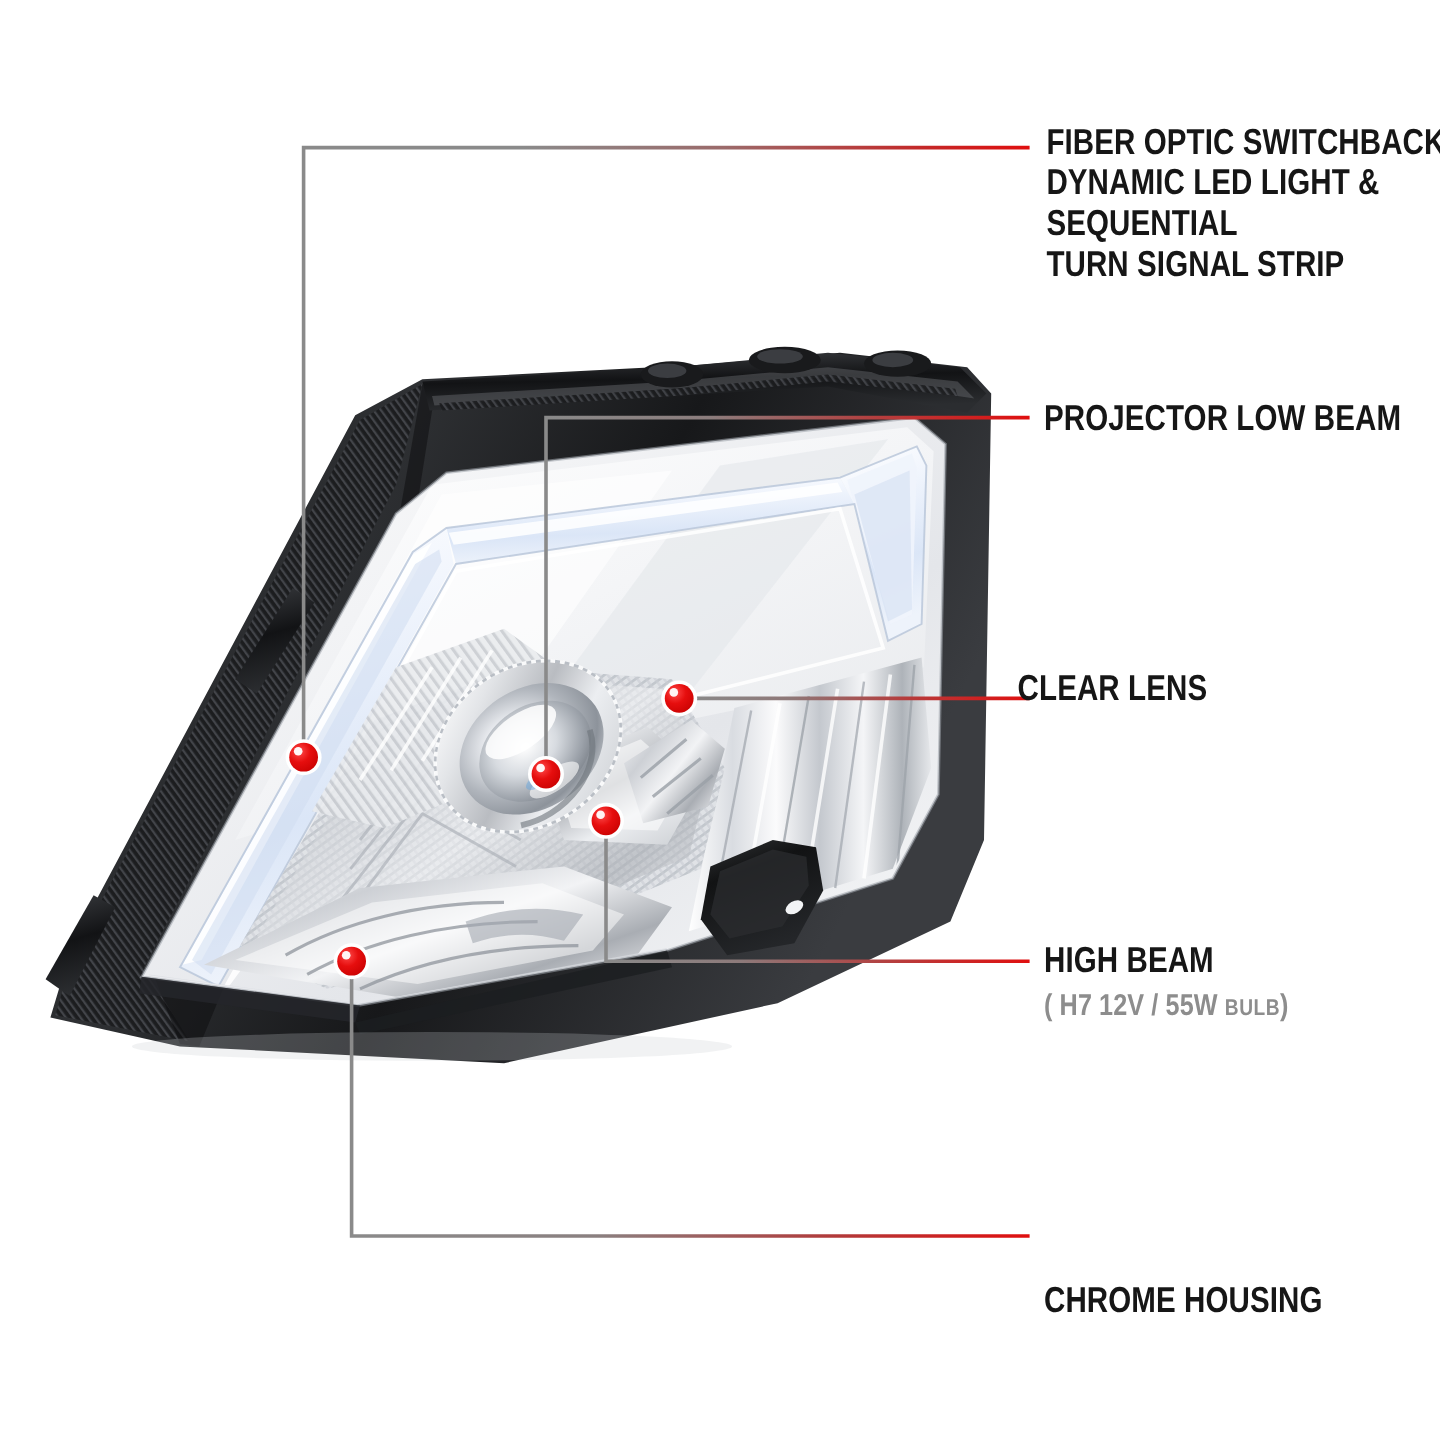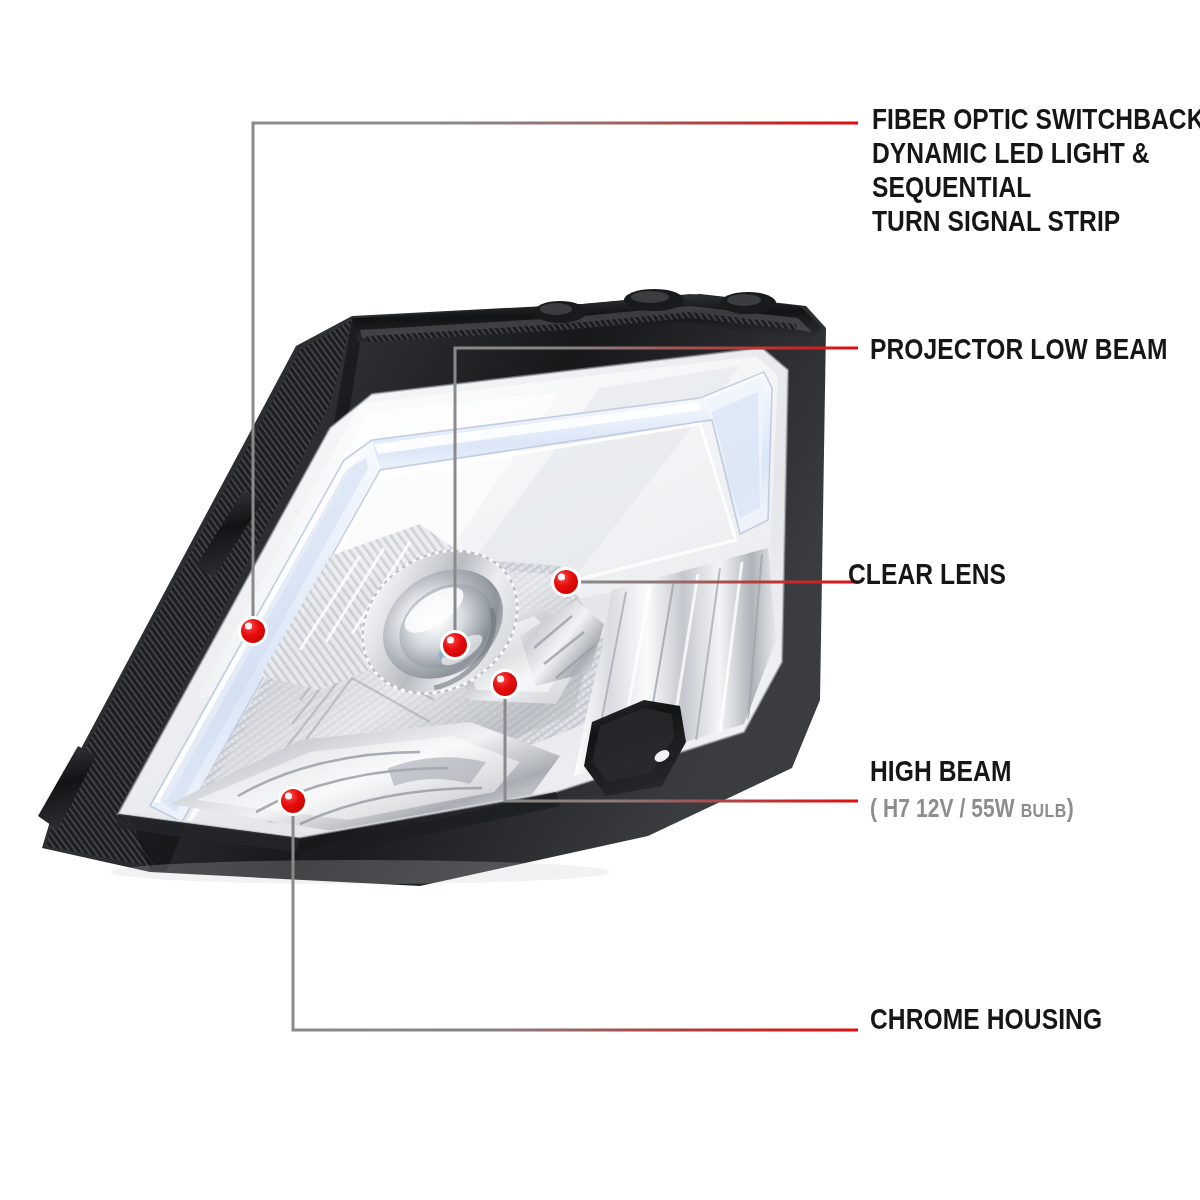--- a/index.html
+++ b/index.html
@@ -46,22 +46,22 @@
     font-weight:700;
     transform:scaleX(0.84);
     transform-origin:left center;
     white-space:nowrap;
   }
   .sub .small{font-size:19px;letter-spacing:0.5px;}
 
   #lbl-fiber{left:872px;top:104px;}
   #lbl-projector{left:870px;top:334px;}
   #lbl-clearlens{left:848px;top:559px;}
-  #lbl-highbeam{left:870px;top:756px;}
-  #lbl-chrome{left:870px;top:1004px;}
+  #lbl-highbeam{left:870px;top:786px;}
+  #lbl-chrome{left:870px;top:1069px;}
 </style>
 </head>
 <body>
 
 <div id="stage">
 
   <svg id="product" viewBox="0 0 1200 1200">
     <defs>
 
       <linearGradient id="gGlass" x1="0" y1="0" x2="1" y2="1">

